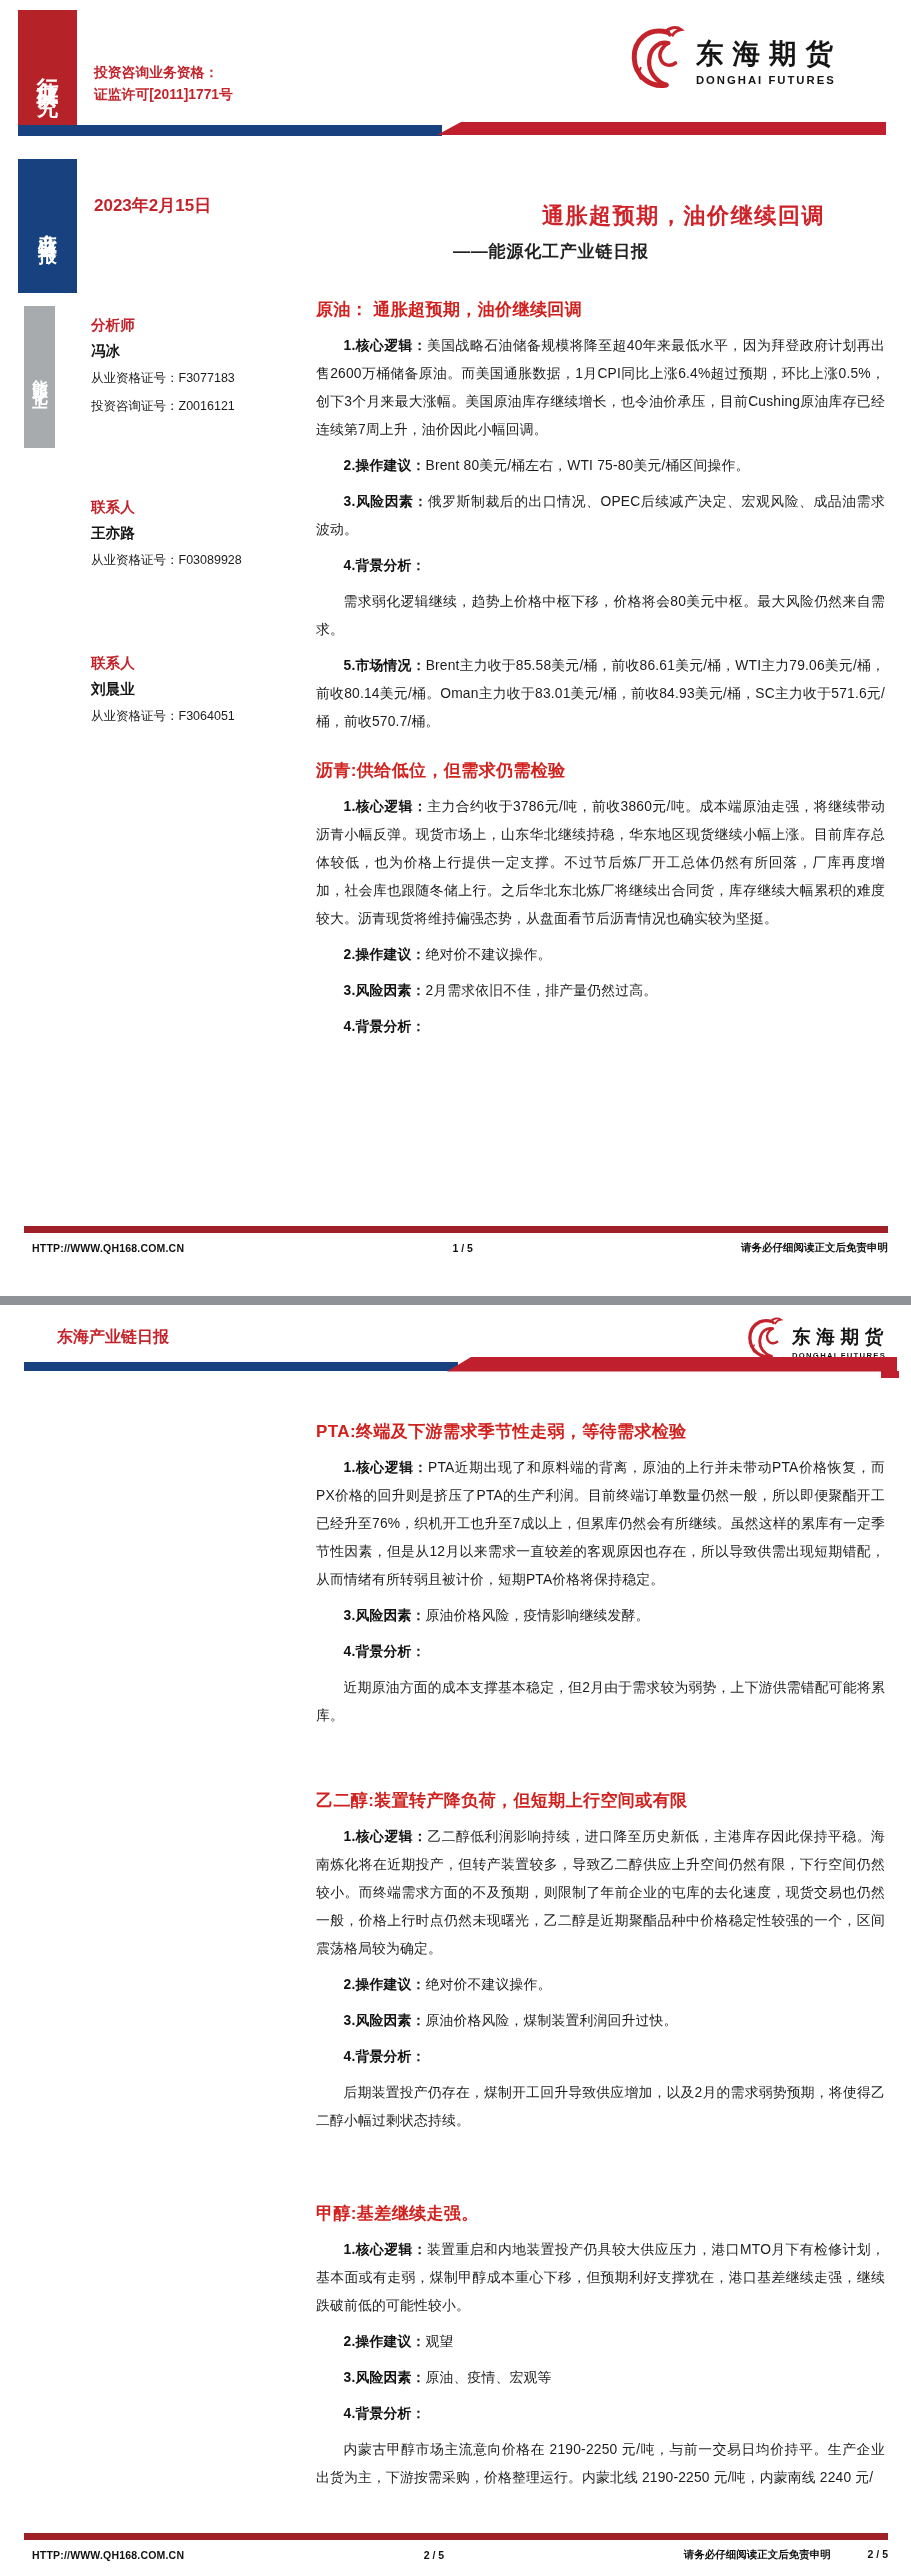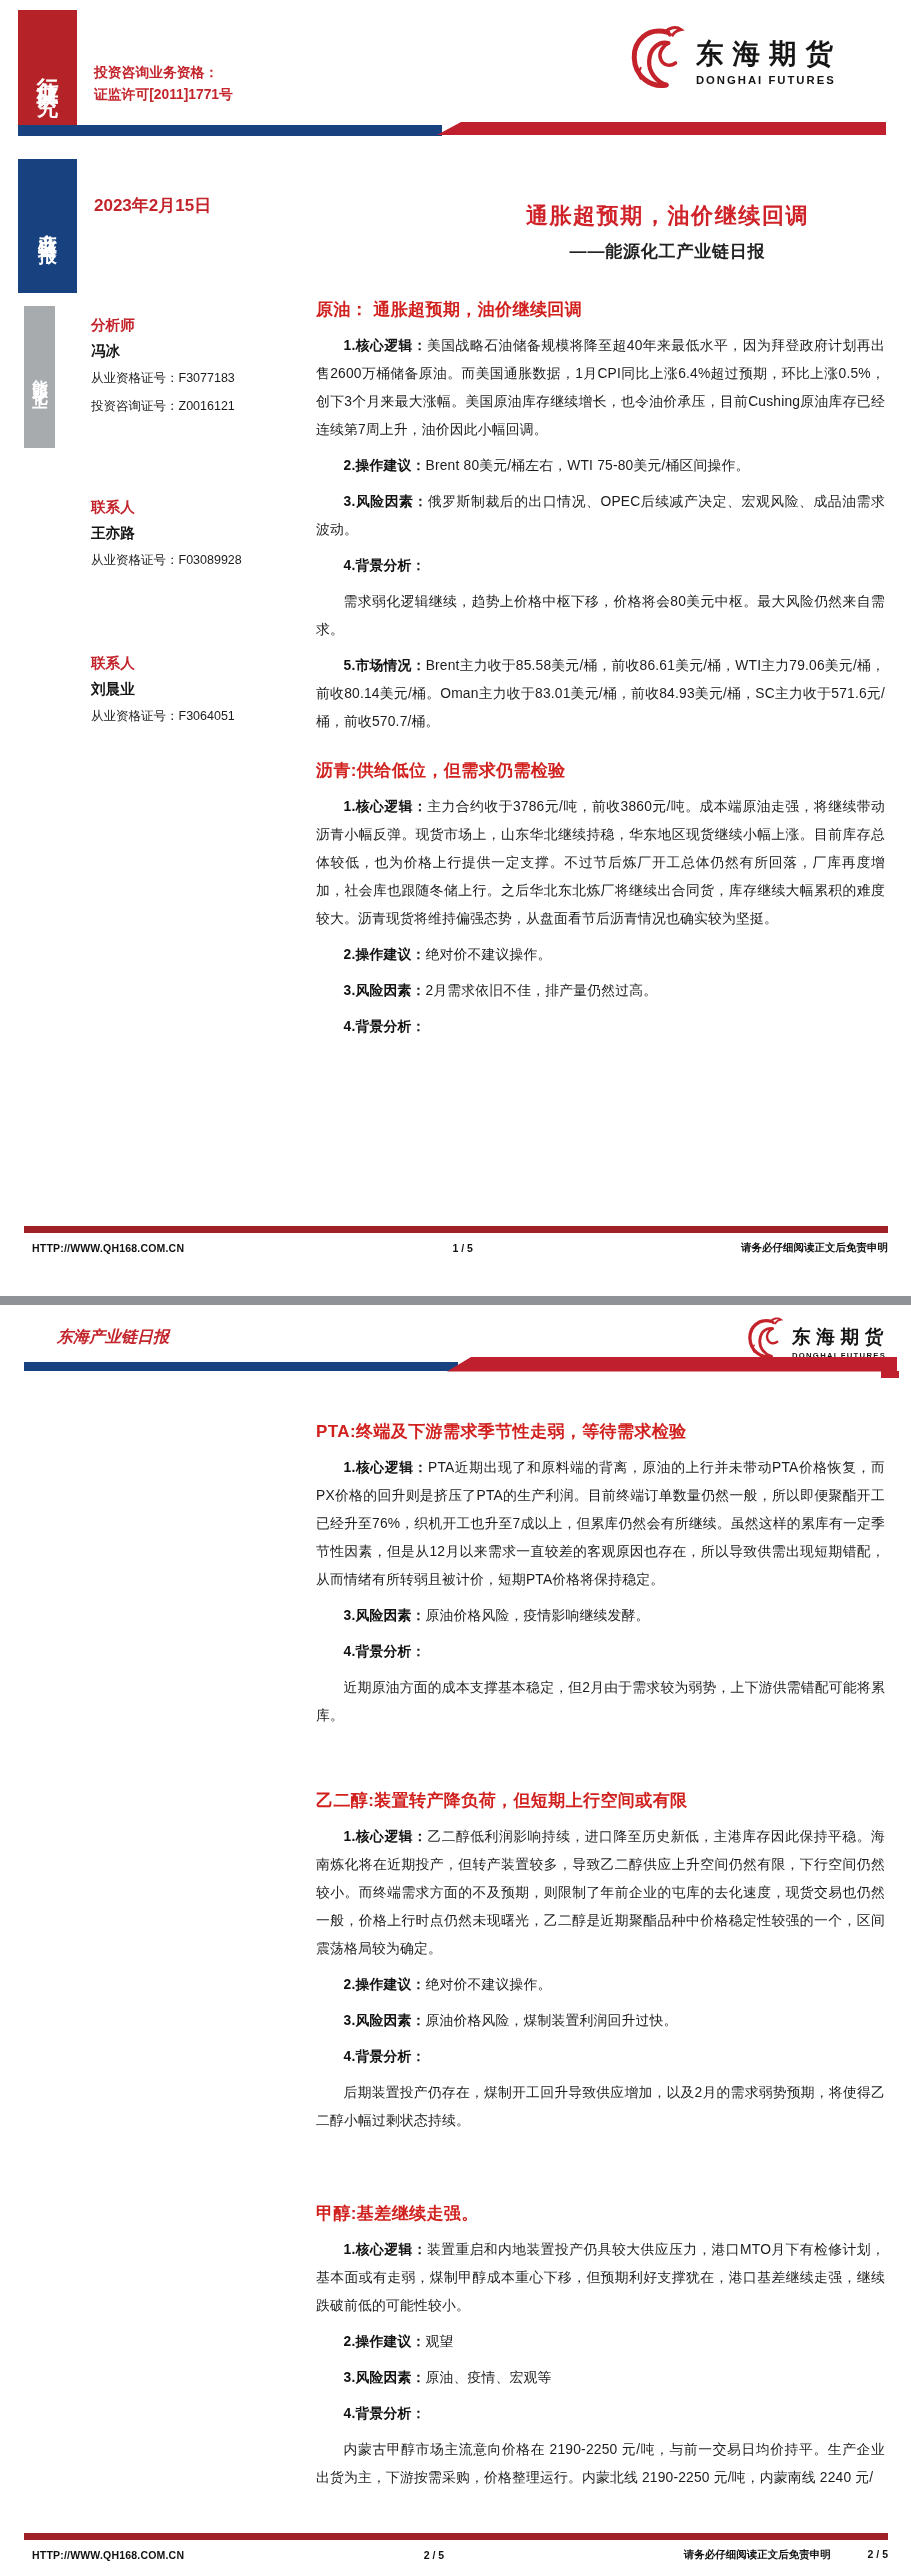--- a/index.html
+++ b/index.html
@@ -31,29 +31,29 @@
   .logo1 .logo-cn{font-size:27.5px;letter-spacing:9px;margin-top:14.6px;}
   .logo2 .logo-cn{font-size:18.6px;letter-spacing:5.7px;margin-top:9.7px;}
   .logo-en{color:#151515;font-weight:bold;white-space:nowrap;}
   .logo1 .logo-en{font-size:11.3px;letter-spacing:2px;margin-top:2.4px;}
   .logo2 .logo-en{font-size:7.7px;letter-spacing:1.3px;margin-top:1.6px;}
 
   
   .bar-blue1{position:absolute;left:18px;top:125px;width:424px;height:10.5px;background:#17427f;}
   .bar-red1{position:absolute;left:437px;top:122px;width:449px;height:13px;background:#c01f2e;
             clip-path:polygon(0 100%,24px 0,100% 0,100% 100%);}
-  .p2-title{position:absolute;left:57px;top:1327px;color:#c3242b;font-weight:bold;font-size:16px;font-style:italic;}
+  .p2-title{position:absolute;left:57px;top:1327px;color:#c3242b;font-weight:bold;font-size:16px;}
   .bar-blue2{position:absolute;left:24px;top:1363px;width:434px;height:9px;background:#17427f;}
   .bar-red2{position:absolute;left:447px;top:1357px;width:450px;height:14.6px;background:#c01f2e;
             clip-path:polygon(0 100%,24px 0,100% 0,100% 100%);}
   .bar2-endcap{position:absolute;left:881px;top:1372px;width:18px;height:7.3px;background:#c01f2e;}
 
-  .title{position:absolute;left:453px;top:201px;width:429px;text-align:center;
+  .title{position:absolute;left:469px;top:201px;width:429px;text-align:center;
          color:#cf2329;font-weight:bold;font-size:22px;letter-spacing:1.6px;white-space:nowrap;}
-  .subtitle{position:absolute;left:453px;top:240px;width:429px;text-align:center;
+  .subtitle{position:absolute;left:453px;top:240px;width:429px;text-align:left;
             color:#222;font-weight:bold;font-size:17px;letter-spacing:0.8px;white-space:nowrap;}
 
   
   .contact{position:absolute;left:91px;width:202px;}
   .c-role{color:#c3242b;font-weight:bold;font-size:14.6px;line-height:26px;}
   .c-name{color:#151515;font-weight:bold;font-size:14.6px;line-height:27px;}
   .c-line{color:#1c1c1c;font-size:12.5px;line-height:27.5px;white-space:nowrap;}
 
   
   .section{position:absolute;left:316px;width:576px;}

